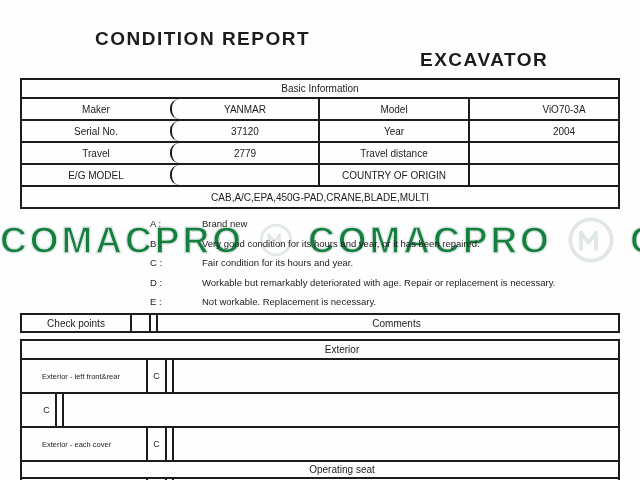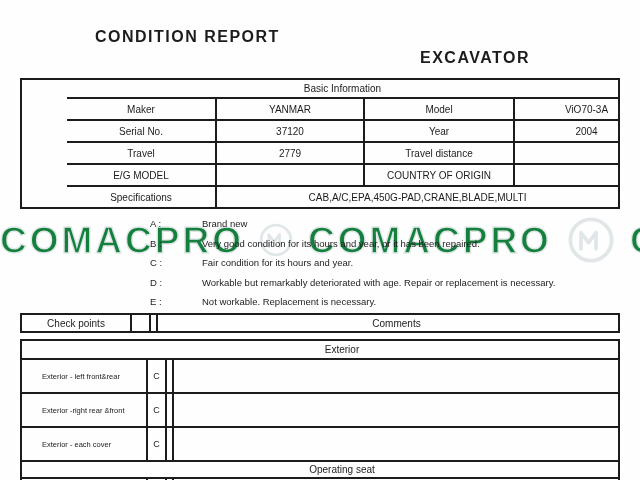--- a/index.html
+++ b/index.html
@@ -1,39 +1,39 @@
 <!DOCTYPE html>
 <html><head>
 <meta charset="utf-8">
 <style>
   * { margin:0; padding:0; box-sizing:border-box; }
   body { width:640px; height:480px; font-family:"Liberation Sans", sans-serif; background:#ffffff; }
   .page { position:relative; width:640px; height:480px; background:#fefefe; overflow:hidden; color:#1c1c1c; }
 
   
-  .title { position:absolute; top:28px; font-size:16px; font-weight:bold; letter-spacing:1.5px; white-space:nowrap; }
+  .title { position:absolute; top:28px; font-size:19px; font-weight:bold; letter-spacing:1.5px; white-space:nowrap; }
   .title-left { left:95px; }
   .title-right { left:420px;margin-top:21px; }
 
   
   .watermark { position:absolute; top:220px; left:0; width:700px; height:40px;
                display:flex; align-items:center; white-space:nowrap; z-index:0; }
   .wm-text { font-size:37px; font-weight:bold; letter-spacing:3px;
              color:#15803d; -webkit-text-stroke:1.4px #e1e7e9; line-height:1; }
   .wm-logo { flex:0 0 auto; margin:0 14px; }
 
   
   .btable { position:absolute; left:20px; top:78px; width:600px; border:2px solid #1c1c1c; z-index:1; background:transparent; }
-  .brow { display:flex; border-top:2px solid #1c1c1c;margin-left:45px; }
+  .brow { display:flex; border-top:2px solid #1c1c1c; }
   .brow:first-child { border-top:none; }
   .bcell { display:flex; align-items:center; justify-content:center; font-size:10px; height:20px;
            border-left:2px solid #1c1c1c; overflow:hidden; white-space:nowrap; }
   .brow .bcell:first-child { border-left:none; }
   .b-hdr { height:17px; }
-  .c1 { width:148px; } .c2 { width:148px; } .c3 { width:150px; } .c4 { flex:1;padding-left:40px; }
+  .c1 { width:148px; } .c2 { width:148px;border-radius:9px; } .c3 { width:150px; } .c4 { flex:1;padding-left:40px; }
   .cspan { flex:1; }
 
   
   .legend { position:absolute; left:150px; top:214px; z-index:1; }
   .legend-row { display:flex; height:19.5px; align-items:center; font-size:9.5px; }
   .legend-grade { width:52px; flex:0 0 auto; }
   .legend-desc { white-space:nowrap; }
 
   
   .chead { position:absolute; left:20px; top:313px; width:600px; height:20px; border:2px solid #1c1c1c;
@@ -97,21 +97,20 @@
       <div class="bcell c3">Travel distance</div>
       <div class="bcell c4"></div>
     </div>
     <div class="brow">
       <div class="bcell c1">E/G MODEL</div>
       <div class="bcell c2"></div>
       <div class="bcell c3">COUNTRY OF ORIGIN</div>
       <div class="bcell c4"></div>
     </div>
     <div class="brow">
-      <div class="bcell c1">Specifications</div>
       <div class="bcell cspan">CAB,A/C,EPA,450G-PAD,CRANE,BLADE,MULTI</div>
     </div>
   </div>
 
   <div class="legend">
     <div class="legend-row">
       <span class="legend-grade">A :</span>
       <span class="legend-desc">Brand new</span>
     </div>
     <div class="legend-row">
@@ -143,21 +142,20 @@
     <div class="section-hdr">Exterior</div>
 
     <div class="crow">
       <div class="col-label">Exterior - left front&amp;rear</div>
       <div class="col-grade">C</div>
       <div class="col-gap"></div>
       <div class="col-comment"></div>
     </div>
 
     <div class="crow">
-      <div class="col-label">Exterior -right rear &amp;front</div>
       <div class="col-grade">C</div>
       <div class="col-gap"></div>
       <div class="col-comment"></div>
     </div>
 
     <div class="crow">
       <div class="col-label">Exterior - each cover</div>
       <div class="col-grade">C</div>
       <div class="col-gap"></div>
       <div class="col-comment"></div>

